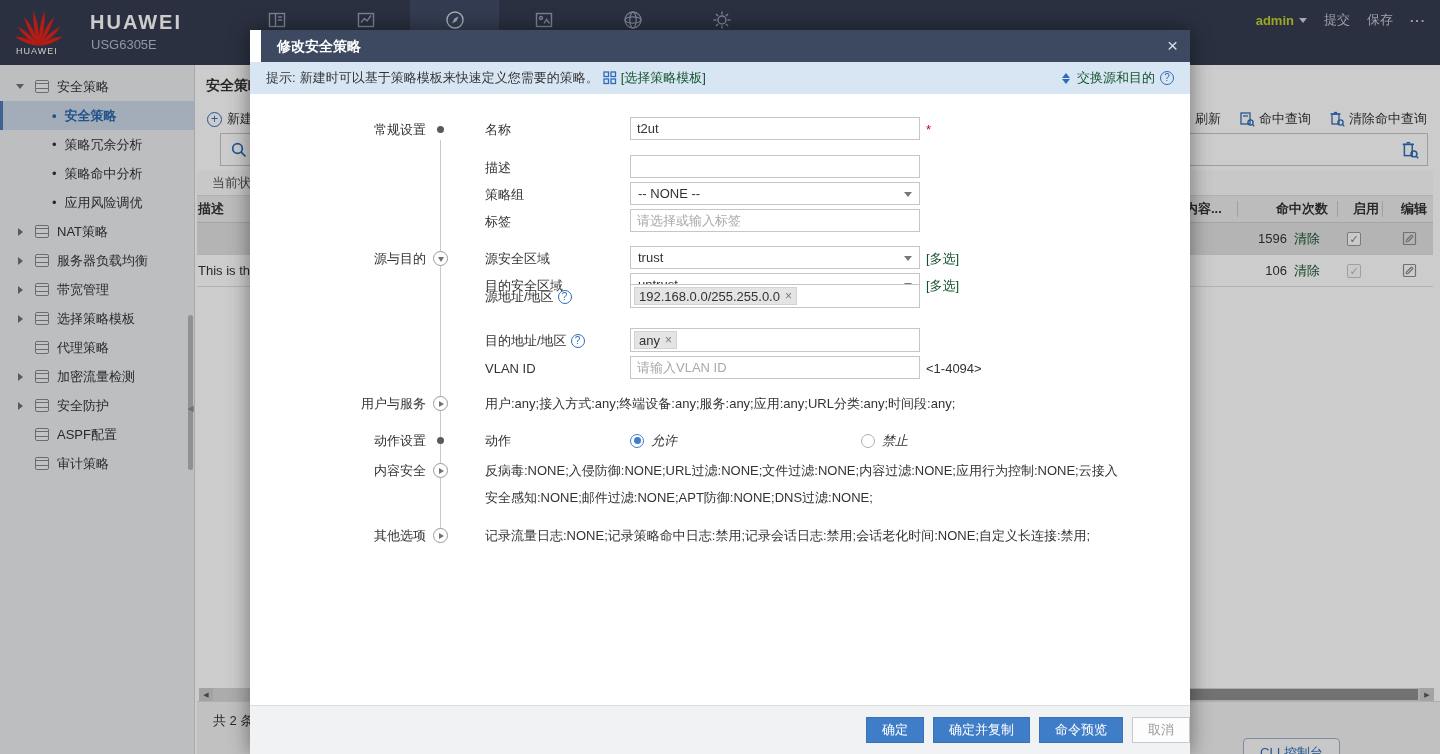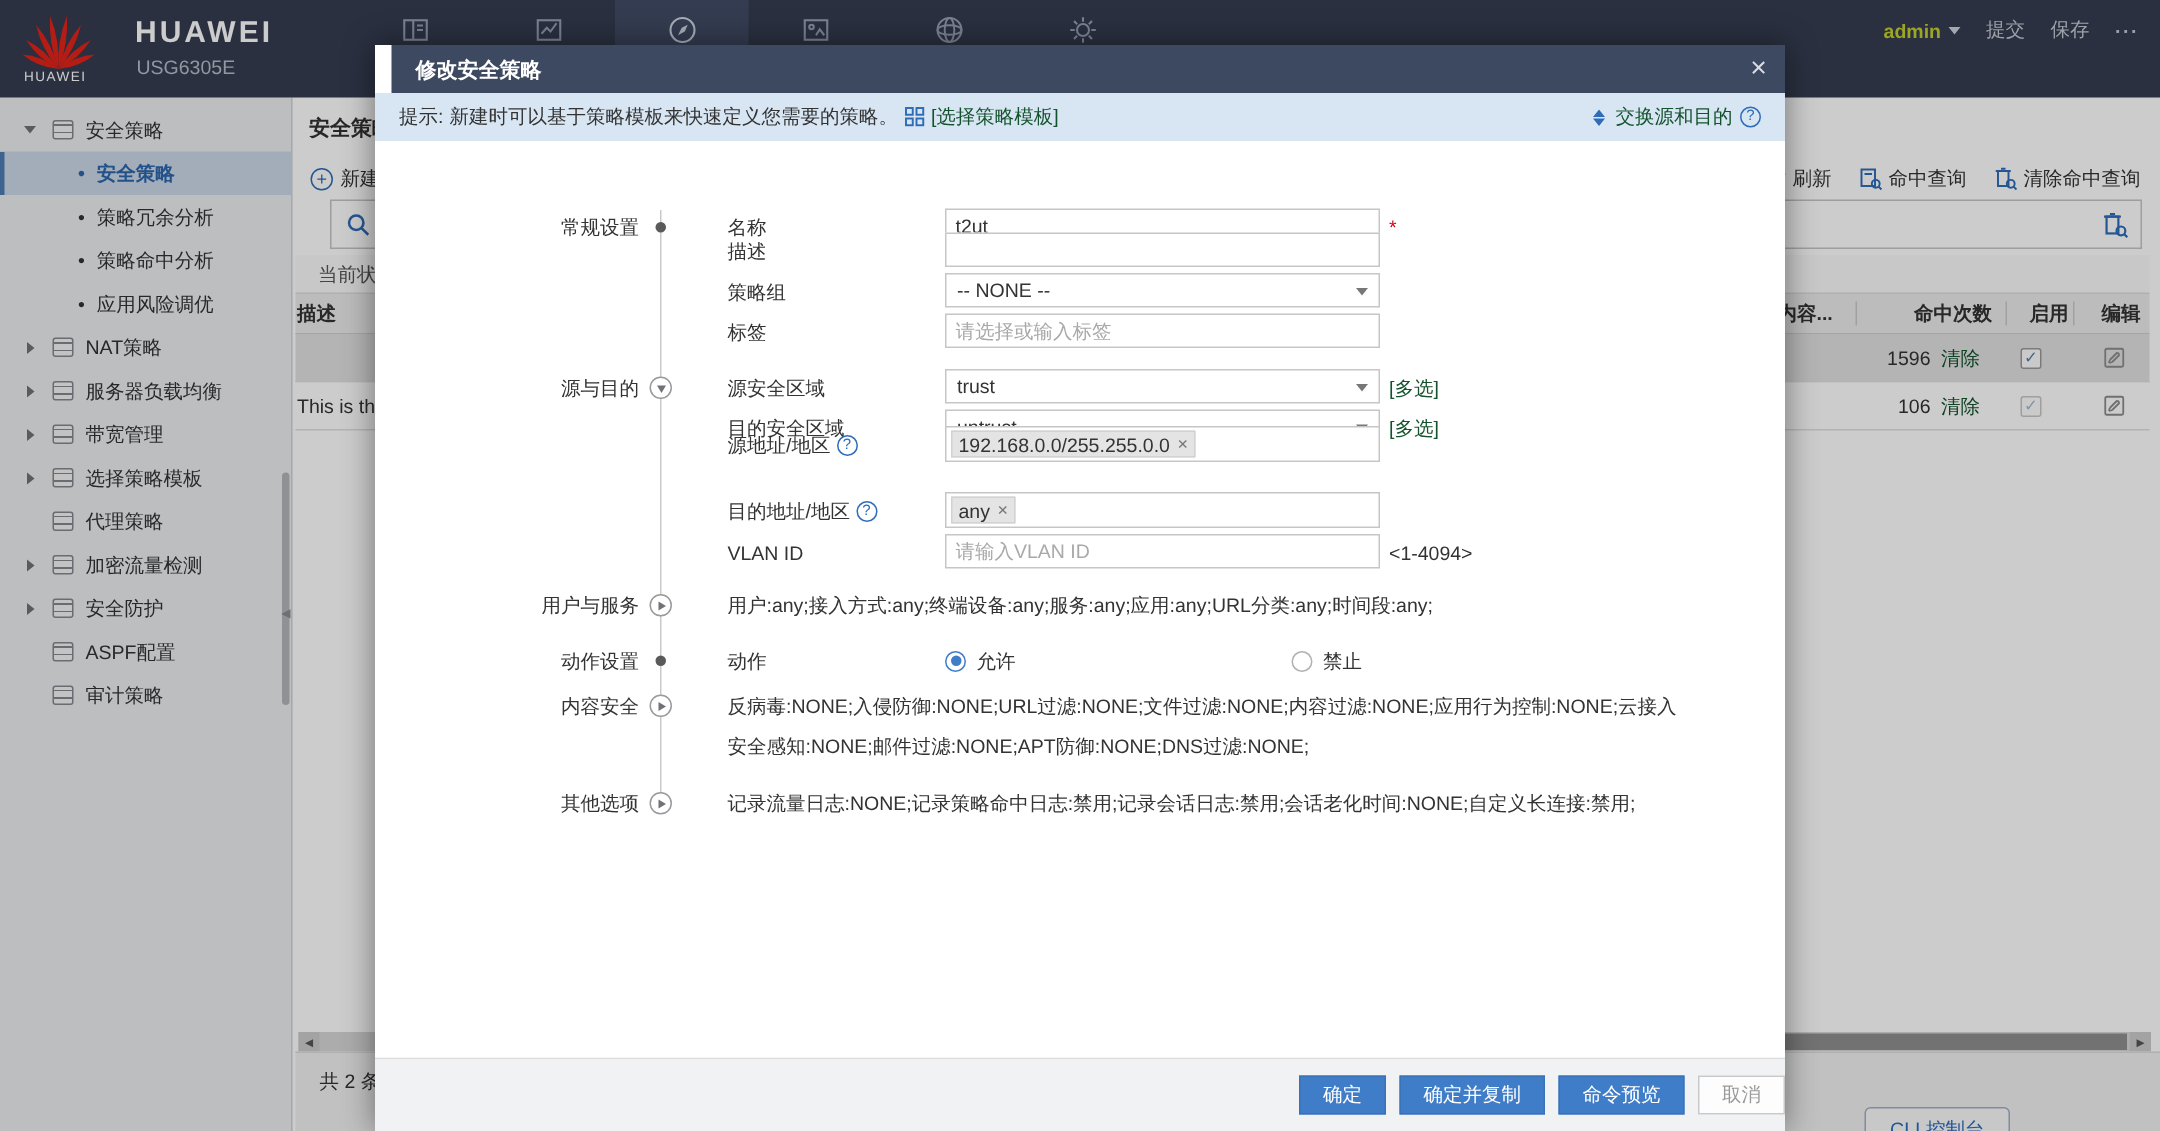--- a/index.html
+++ b/index.html
@@ -86,21 +86,21 @@
   .tx{width:290px;height:23px;border:1px solid #c6c6c6;padding:0 6px;font-size:13px;color:#333;font-family:inherit;background:#fff;}
   .tx::placeholder{color:#a9a9a9;}
   .sel{width:290px;height:23px;border:1px solid #c6c6c6;background:#fff;position:relative;line-height:21px;padding:0 20px 0 7px;cursor:pointer;white-space:nowrap;overflow:hidden;}
   .sel .sc{position:absolute;right:7px;top:9px;width:0;height:0;border-left:4px solid transparent;border-right:4px solid transparent;border-top:5px solid #777;}
   .tagbox{width:290px;height:24px;border:1px solid #c6c6c6;background:#fff;display:flex;align-items:center;padding:0 3px;}
   .tag{background:#e4e4e4;border:1px solid #d2d2d2;padding:0 4px;height:18px;line-height:17px;display:inline-flex;align-items:center;gap:5px;white-space:nowrap;}
   .tag .x{color:#777;cursor:pointer;font-size:12px;}
   .extra{position:absolute;left:676px;line-height:27px;white-space:nowrap;}
   .req{color:#d0021b;}
   .summary{position:absolute;left:235px;width:645px;line-height:27px;color:#333;}
-  .radio-grp{position:absolute;left:380px;top:0;height:27px;display:flex;align-items:center;}
+  .radio-grp{position:absolute;left:380px;top:0;height:27px;display:flex;align-items:center;font-style:italic;}
   .radio{width:14px;height:14px;border-radius:50%;border:1px solid #b0b0b0;background:#fff;display:inline-flex;align-items:center;justify-content:center;cursor:pointer;flex:none;}
   .radio.on{border-color:#3f7dc8;}
   .radio.on .dot{width:7px;height:7px;border-radius:50%;background:#3f7dc8;}
   .radio-lbl{margin-left:7px;}
   .radio-2{margin-left:184px;}
   .m-foot{height:49px;background:#f1f2f4;border-top:1px solid #dcdcdc;display:flex;align-items:center;justify-content:flex-end;gap:9px;flex:none;}
   .btn{height:26px;padding:0 15px;font-size:13px;font-family:inherit;cursor:pointer;white-space:nowrap;}
   .btn-blue{background:#3f7dc8;border:1px solid #3a72b8;color:#fff;}
   .btn-plain{background:#fdfdfd;border:1px solid #c9c9c9;color:#9a9a9a;}
 
@@ -417,21 +417,21 @@
           <span class="sw-d"></span>
         </span>
       <span class="link">交换源和目的</span>
       <span class="helpc">?</span>
     </span>
   </div>
 
   <div class="m-body">
     <div class="timeline"></div>
 
-    <div class="frow" style="top:44px;">
+    <div class="frow" style="top:22px;">
       <span class="sec">常规设置</span>
       <span class="mk-dot"></span>
       <span class="flabel">名称</span>
       <span class="fctrl"><input class="tx" value="t2ut" style=""></span>
       <span class="extra req">*</span>
     </div>
     <div class="frow" style="top:60px;">
       <span class="flabel">描述</span>
       <span class="fctrl"><input class="tx" value="" style=""></span>
     </div>

